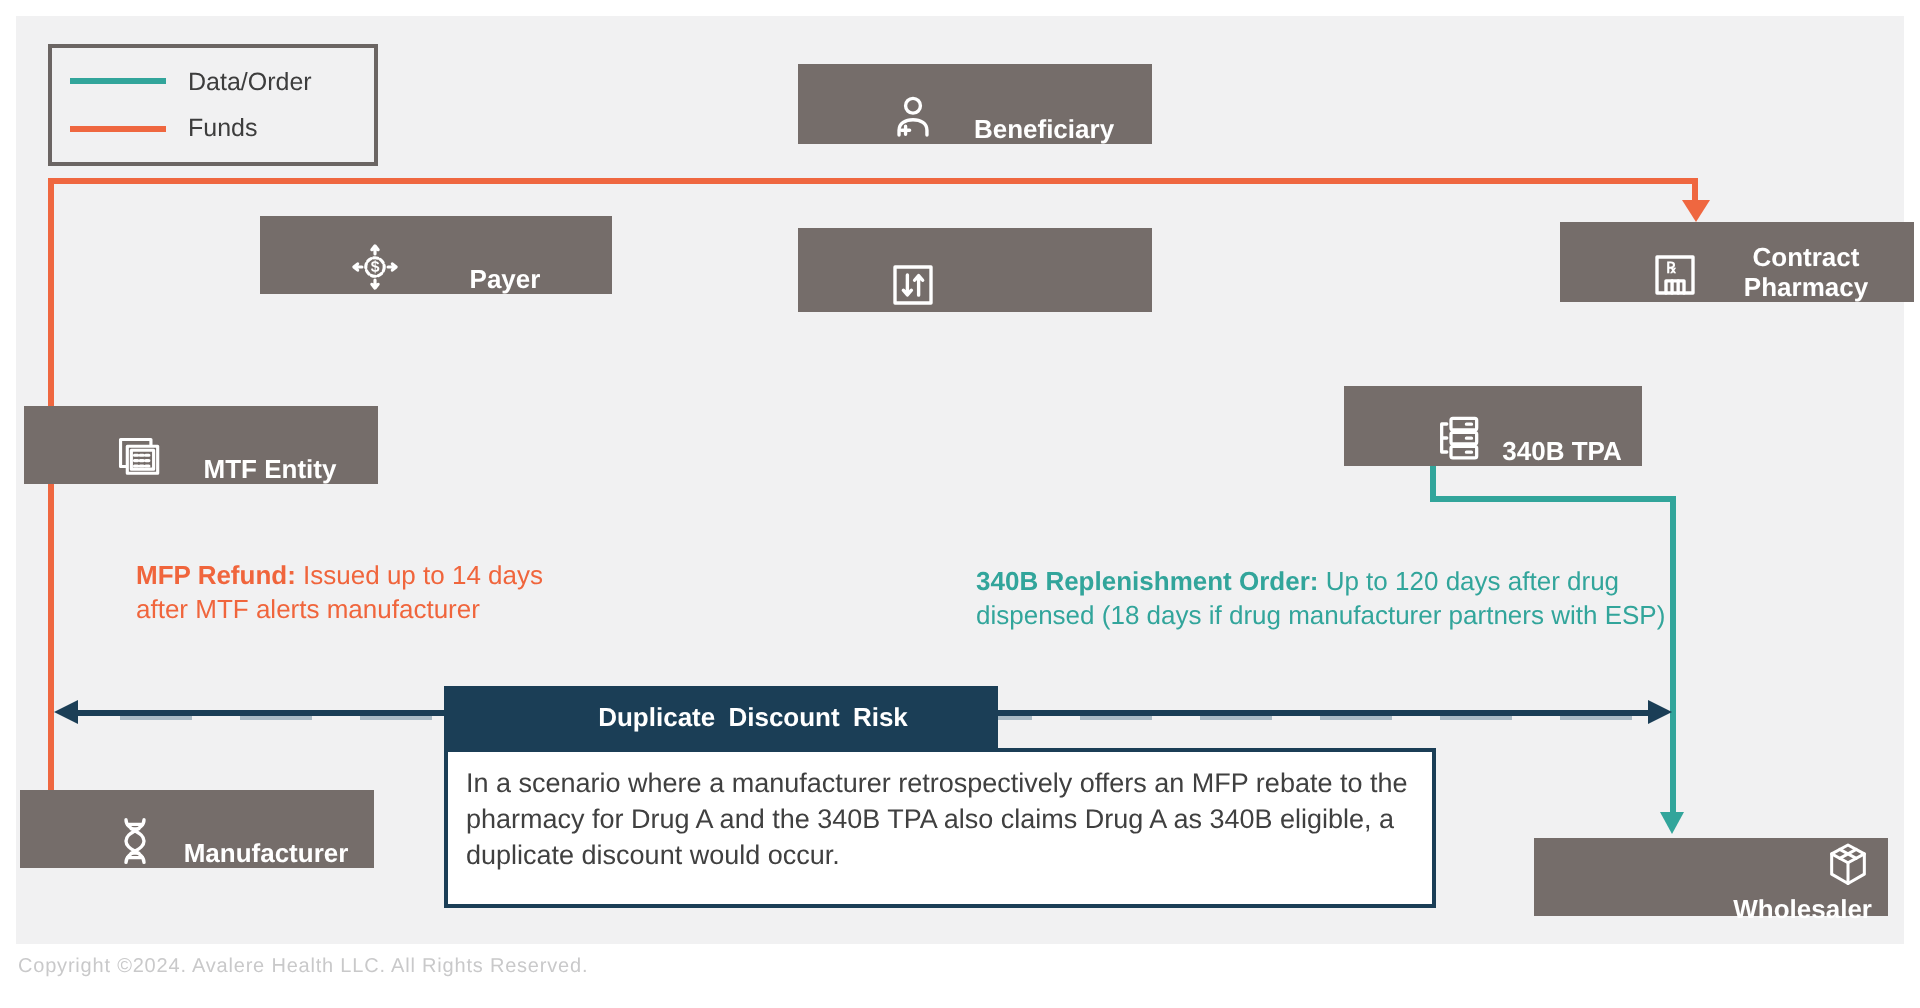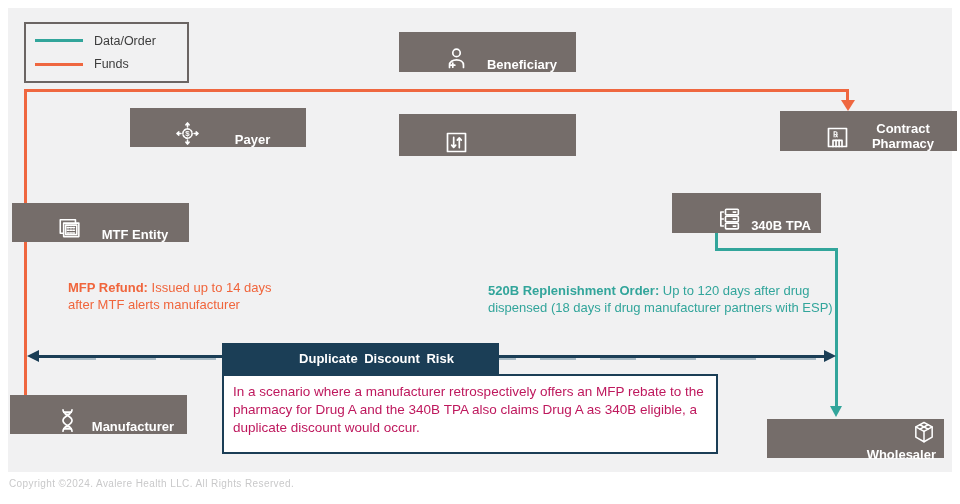--- a/index.html
+++ b/index.html
@@ -46,21 +46,21 @@
 
   
   .risk-title{
     position:absolute;left:222px;top:343px;width:245px;height:31px;
     background:#1b3e56;color:#ffffff;font-weight:bold;font-size:13px;
     display:flex;align-items:center;justify-content:center;word-spacing:3px;padding-left:32px;
   }
   .risk-body{
     position:absolute;left:222px;top:374px;width:474px;height:62px;
     background:#ffffff;border:2px solid #1b3e56;
-    padding:7px 9px;font-size:13.5px;line-height:18px;color:#be185d;
+    padding:7px 9px;font-size:13.5px;line-height:18px;color:#404040;
   }
 
   .copyright{
     position:absolute;left:9px;top:478px;font-size:10px;color:#c9c9ca;letter-spacing:.4px;
   }
 
   svg{display:block;}
 </style>
 </head>
 <body>
@@ -187,20 +187,20 @@
       </svg>
     </span>
     <span class="elabel">Wholesaler</span>
   </div>
 
   <div class="annot annot-orange" style="left:52px;top:280px;width:225px;">
     <b>MFP Refund:</b><span> Issued up to 14 days after MTF alerts manufacturer</span>
   </div>
 
   <div class="annot annot-teal" style="left:488px;top:283px;width:362px;">
-    <b>520B Replenishment Order:</b><span> Up to 120 days after drug dispensed (18 days if drug manufacturer partners with ESP)</span>
+    <b>340B Replenishment Order:</b><span> Up to 120 days after drug dispensed (18 days if drug manufacturer partners with ESP)</span>
   </div>
 
   <div class="risk-title">Duplicate Discount Risk</div>
   <div class="risk-body">In a scenario where a manufacturer retrospectively offers an MFP rebate to the pharmacy for Drug A and the 340B TPA also claims Drug A as 340B eligible, a duplicate discount would occur.</div>
 
   <div class="copyright">Copyright ©2024. Avalere Health LLC. All Rights Reserved.</div>
 </div>
 
 </body></html>

